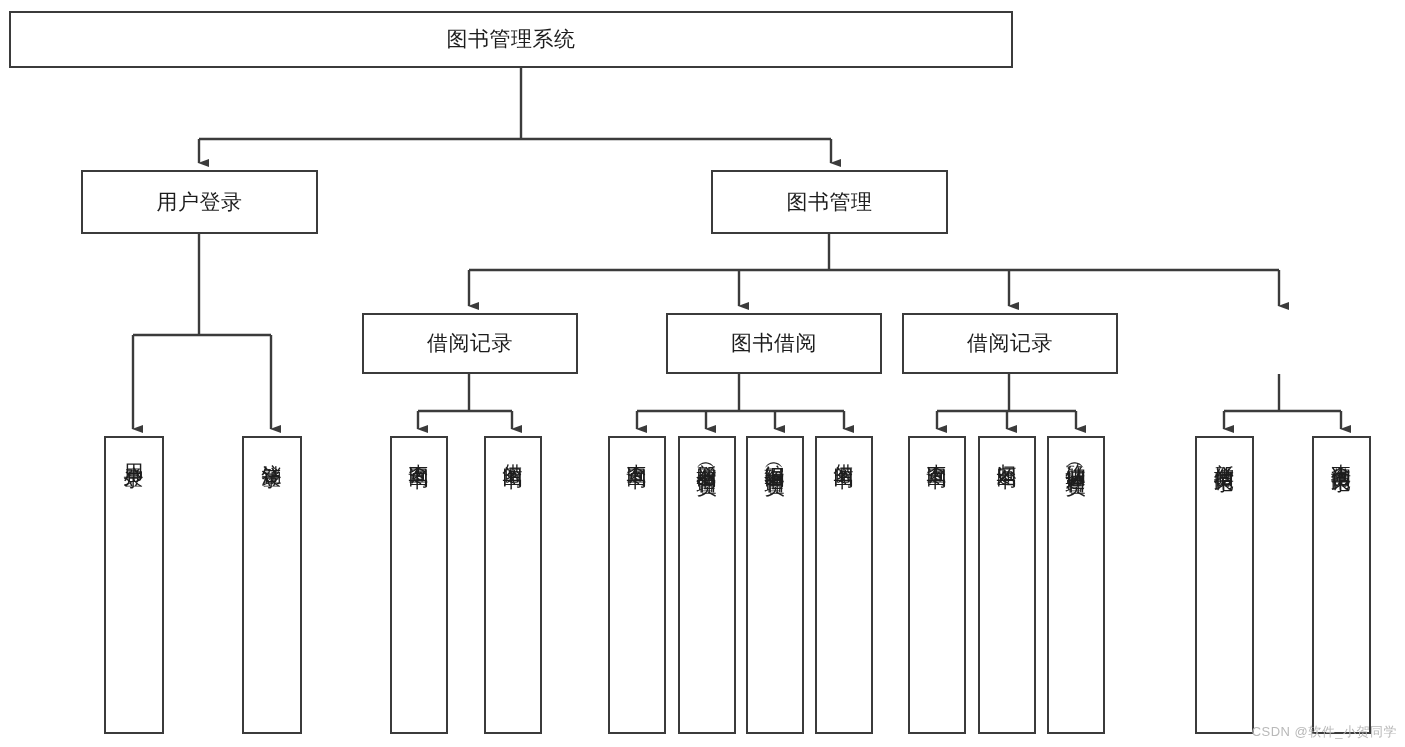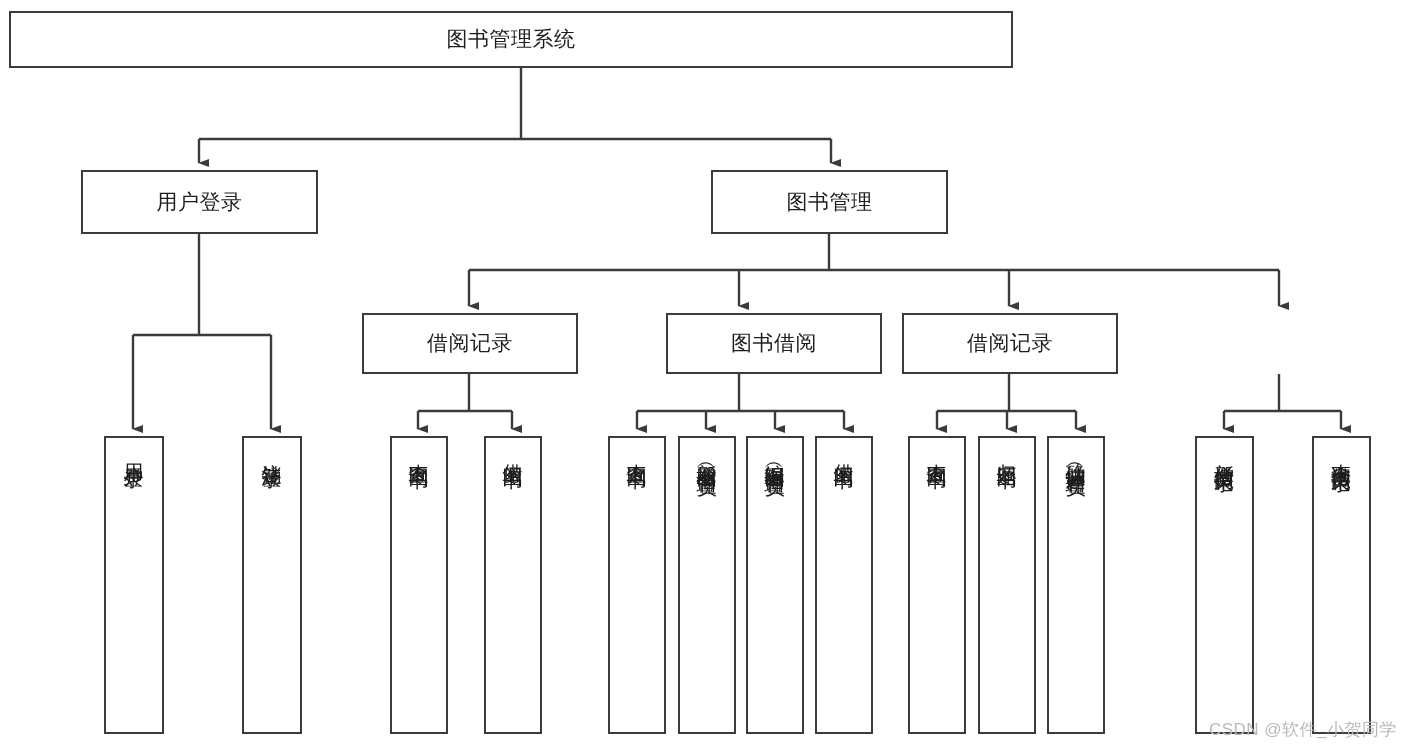--- a/index.html
+++ b/index.html
@@ -52,21 +52,21 @@
     text-orientation: upright;
     font-size: 20px;
     letter-spacing: 2px;
     line-height: 1.0;
     white-space: nowrap;
   }
   #watermark {
     position: absolute;
     right: 8px;
     bottom: 6px;
-    font-size: 17px;
+    font-size: 13px;
     color: #b9b9b9;
     letter-spacing: 0.5px;
     z-index: 3;
     white-space: nowrap;
   }
 </style>
 </head>
 <body>
 
 <div id="canvas">

